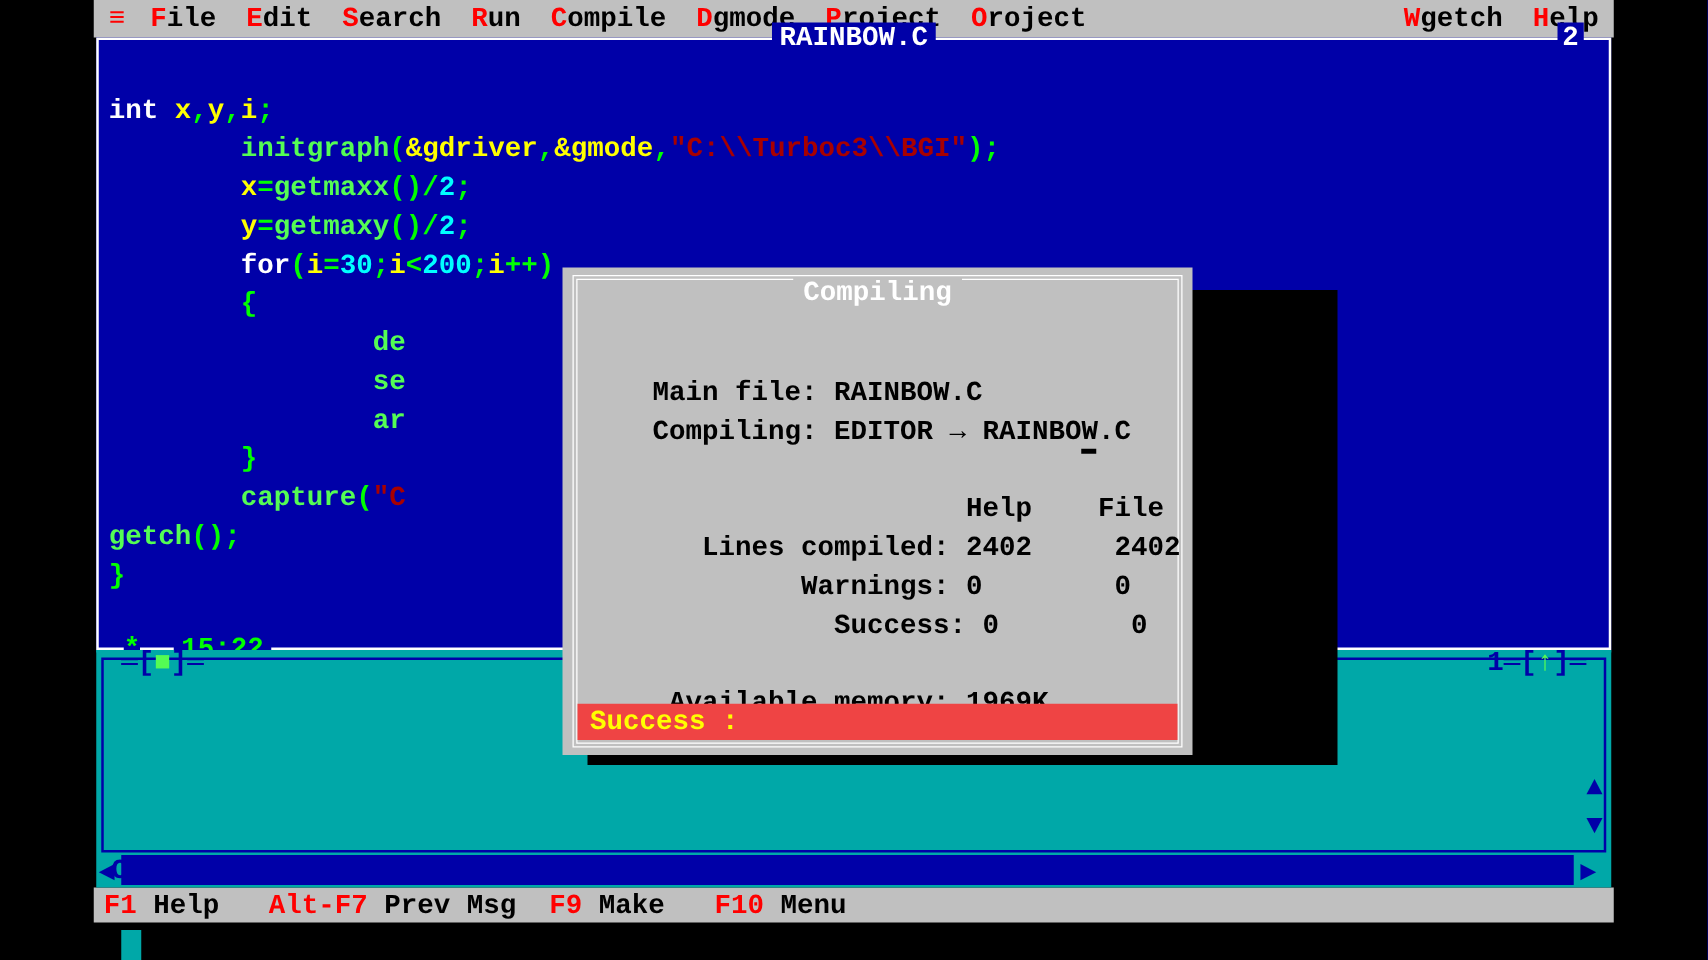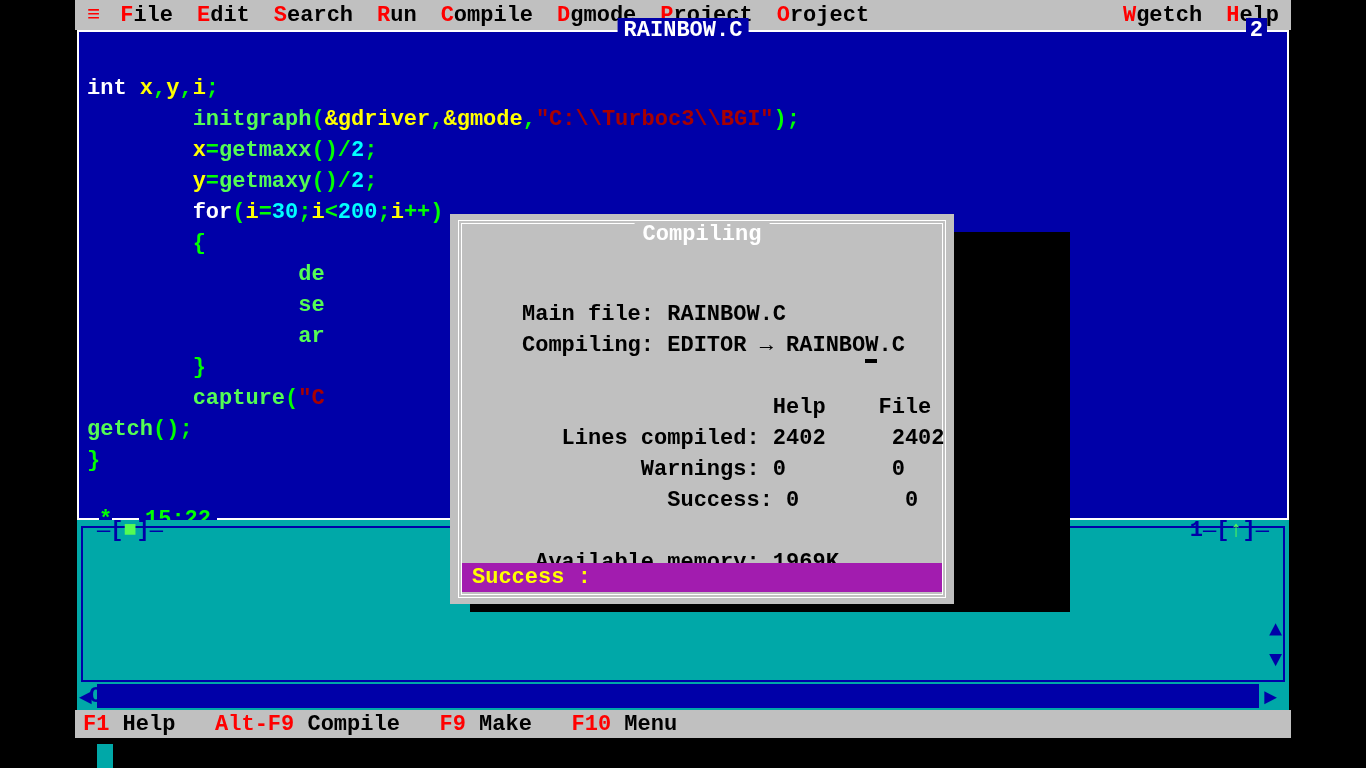--- a/index.html
+++ b/index.html
@@ -169,21 +169,21 @@
     position: absolute;
     left: 24px; right: 24px; top: 54px;
     color: #000;
     white-space: pre;
     line-height: 31px;
     margin-left: 48px;
   }
   .dialog-success {
     position: absolute;
     left: 12px; right: 12px; bottom: 12px;
-    background: #a21caf;
+    background: #ef4444;
     color: #ffff00;
     padding: 2px 10px;
   }
   .arrow-cursor {
     display:inline-block;
     position:relative;
   }
   .arrow-cursor::after {
     content:"";
     position:absolute;
@@ -244,21 +244,21 @@
     <div class="msg-scroll-v">
       <div>▲</div><div style="position:absolute;bottom:0">▼</div>
     </div>
     <div class="msg-scroll-h">
       <div class="larr">◄</div><div class="thumb"></div><div class="rarr">►</div>
     </div>
   </div>
 
   <div class="statusbar">
     <span><span class="key">F1</span><span> Help   </span></span>
-    <span><span class="key">Alt-F9</span><span> Compile   </span></span>
+    <span><span class="key">Alt-F7</span><span> Prev Msg  </span></span>
     <span><span class="key">F9</span><span> Make   </span></span>
     <span><span class="key">F10</span><span> Menu</span></span>
   </div>
 
   <div class="dialog-shadow"></div>
   <div class="dialog">
     <div class="dialog-frame">
       <div class="dialog-title">Compiling</div>
     </div>
     <div class="dialog-body">

